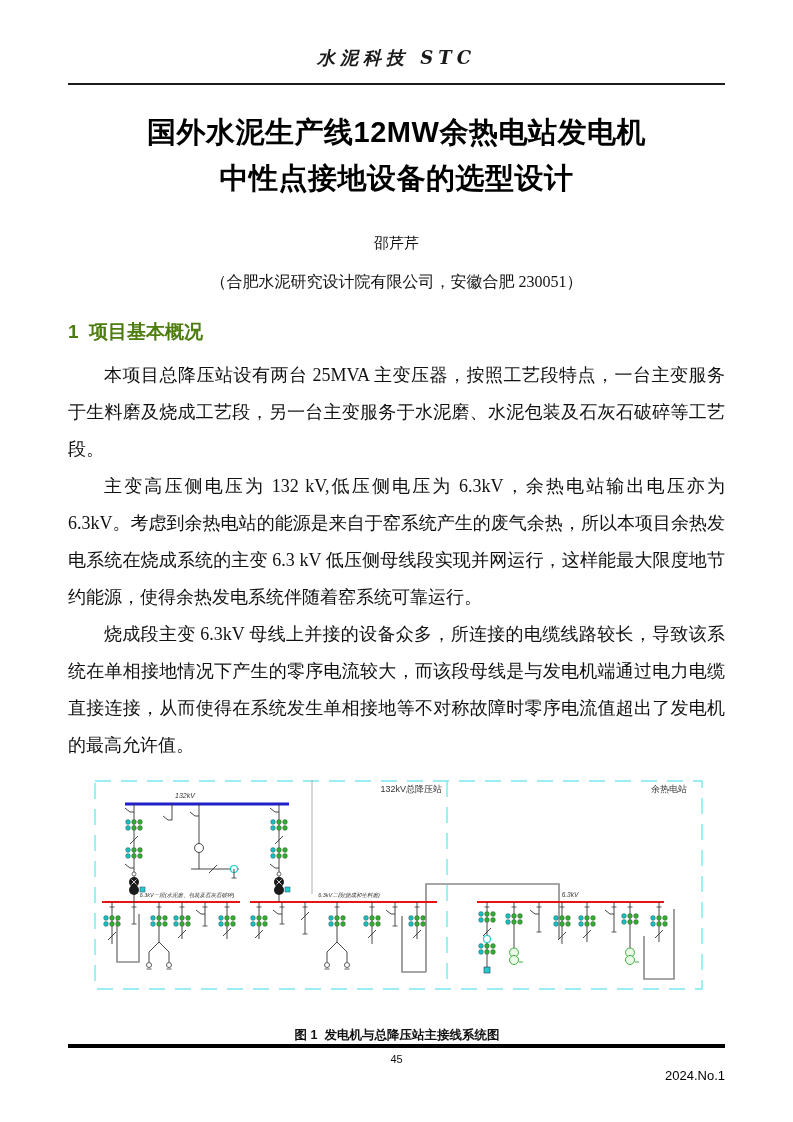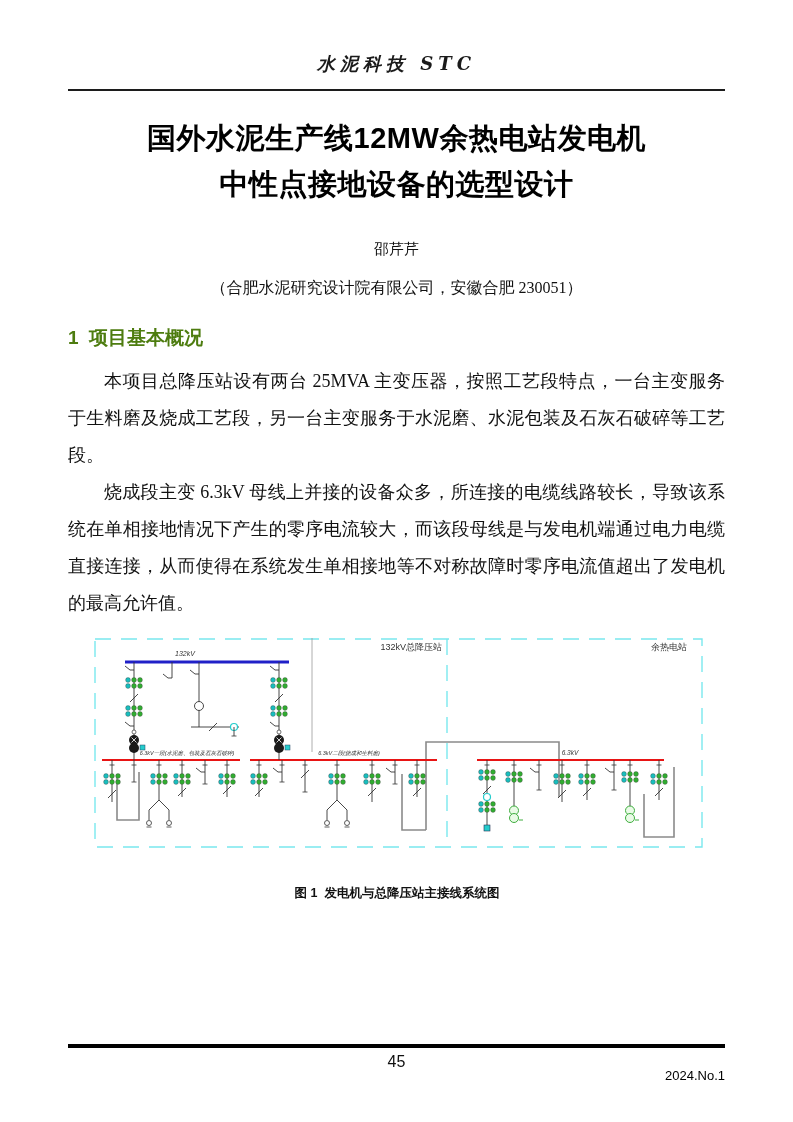--- a/index.html
+++ b/index.html
@@ -1,36 +1,36 @@
 <!DOCTYPE html>
 <html><head>
 <meta charset="utf-8">
 <style>
   html,body{margin:0;padding:0;background:#ffffff;}
   .page{position:relative;width:793px;height:1122px;background:#fff;overflow:hidden;
         font-family:"Liberation Serif",serif;color:#111;}
-  .content{padding:10px 68px;}
+  .content{padding:4px 68px;}
   .journal-head{padding-top:42px;text-align:center;font-family:"DejaVu Serif",serif;
         font-style:italic;font-weight:700;font-size:18px;letter-spacing:5px;color:#1a1a1a;}
   .head-rule{margin-top:13px;border-bottom:2px solid #1c1c1c;}
   .title{margin-top:24px;text-align:center;font-family:"Liberation Sans",sans-serif;
         font-weight:900;font-size:29px;line-height:46px;letter-spacing:0.5px;color:#000;}
   .author{margin-top:33px;text-align:center;font-size:15px;}
   .affiliation{margin-top:19px;text-align:center;font-size:16px;}
   .section-heading{margin-top:26px;font-family:"Liberation Sans",sans-serif;font-weight:700;
         font-size:19px;color:#4d7c0f;white-space:pre-wrap;}
   p.body{margin:0;font-size:18px;line-height:37px;text-align:justify;text-indent:2em;}
   p.first{margin-top:12px;}
   .figure-wrap{margin-top:10px;margin-left:18px;width:622px;}
   .figure-caption{margin-top:19px;text-align:center;font-family:"Liberation Sans",sans-serif;
         font-weight:600;font-size:12.5px;color:#111;white-space:pre-wrap;}
   p.after-figure{margin-top:8px;height:38px;overflow:hidden;}
   .footer{position:absolute;left:68px;right:68px;top:1044px;border-top:4px solid #000;}
   .footer .page-num{position:absolute;left:0;right:0;top:5px;text-align:center;
-        font-family:"Liberation Sans",sans-serif;font-size:16px;color:#111;}
+        font-family:"Liberation Sans",sans-serif;font-size:11px;color:#111;}
   .footer .issue{position:absolute;right:0;top:20px;font-family:"Liberation Sans",sans-serif;
         font-size:13px;color:#000000;}
   svg text{font-family:"Liberation Sans",sans-serif;fill:#333;}
 </style>
 </head>
 <body>
 
 <div class="page">
   <div class="content">
     <div class="journal-head">水泥科技 STC</div>
@@ -40,20 +40,21 @@
       <div>国外水泥生产线12MW余热电站发电机</div>
       <div>中性点接地设备的选型设计</div>
     </div>
 
     <div class="author">邵芹芹</div>
     <div class="affiliation">（合肥水泥研究设计院有限公司，安徽合肥 230051）</div>
 
     <div class="section-heading">1  项目基本概况</div>
 
     <p class="body first">本项目总降压站设有两台 25MVA 主变压器，按照工艺段特点，一台主变服务于生料磨及烧成工艺段，另一台主变服务于水泥磨、水泥包装及石灰石破碎等工艺段。</p>
+    <p class="body">主变高压侧电压为 132 kV,低压侧电压为 6.3kV，余热电站输出电压亦为 6.3kV。考虑到余热电站的能源是来自于窑系统产生的废气余热，所以本项目余热发电系统在烧成系统的主变 6.3 kV 低压侧母线段实现并网运行，这样能最大限度地节约能源，使得余热发电系统伴随着窑系统可靠运行。</p>
     <p class="body">烧成段主变 6.3kV 母线上并接的设备众多，所连接的电缆线路较长，导致该系统在单相接地情况下产生的零序电流较大，而该段母线是与发电机端通过电力电缆直接连接，从而使得在系统发生单相接地等不对称故障时零序电流值超出了发电机的最高允许值。</p>
 
     <div class="figure-wrap">
       <svg id="fig" viewBox="0 0 620 230" width="622" height="230">
         <g id="diagram-layer">
             <rect x="8" y="7" width="607" height="208" fill="none" stroke="#7ae8ee" stroke-width="1.4" stroke-dasharray="16 10"></rect>
             <line x1="360" y1="7" x2="360" y2="215" stroke="#7ae8ee" stroke-width="1.4" stroke-dasharray="16 10"></line>
             <polyline points="315,142 315,198 339,198" fill="none" stroke="#8a8a8a" stroke-width="1.6"></polyline>
             <polyline points="339,198 339,110 472,110 472,165" fill="none" stroke="#8a8a8a" stroke-width="1.6"></polyline>
             <polyline points="30,142 30,188 52,188 52,140" fill="none" stroke="#8a8a8a" stroke-width="1.6"></polyline>

